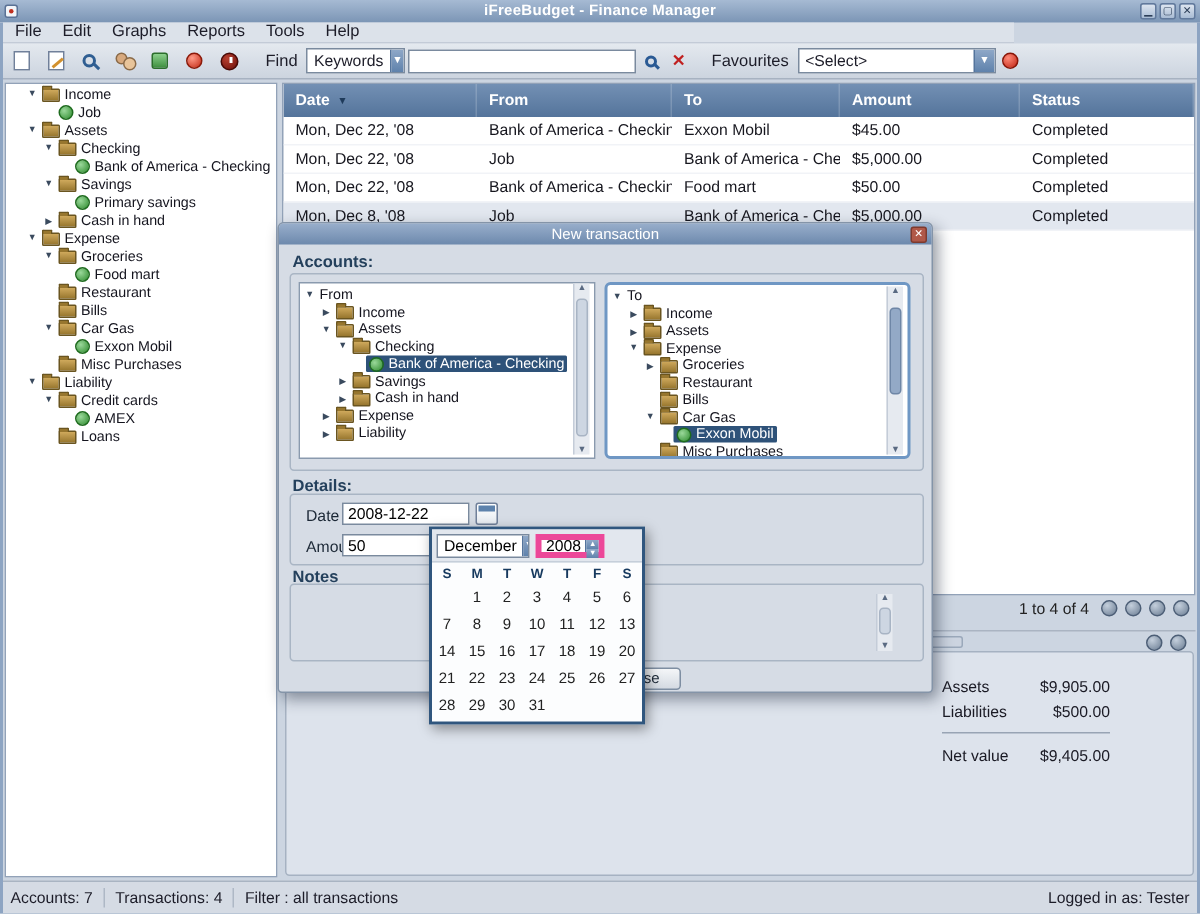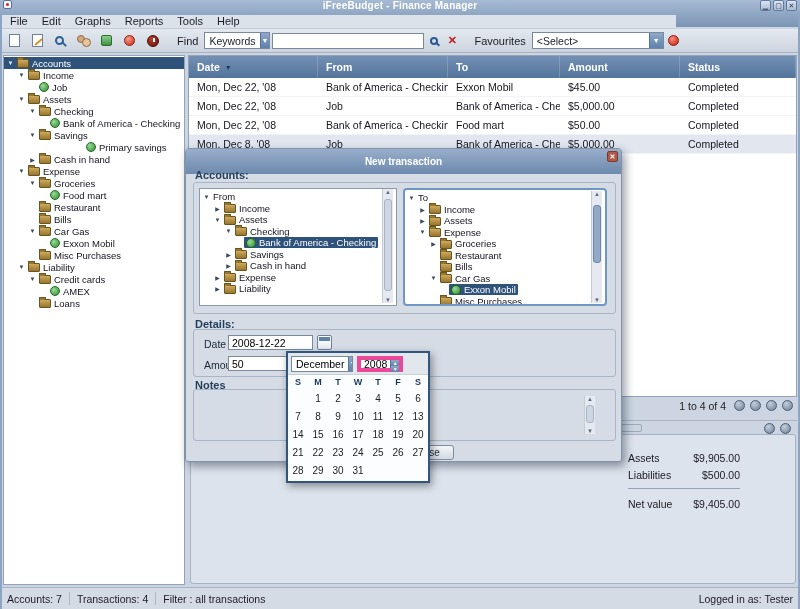--- a/index.html
+++ b/index.html
@@ -1,20 +1,20 @@
 <!DOCTYPE html>
 <html><head>
 <meta charset="utf-8">
 <style>
   *{box-sizing:border-box;margin:0;padding:0}
   body{margin:0;background:#8fa3bd;font-family:"Liberation Sans",sans-serif}
   #screen{position:relative;width:800px;height:609px;overflow:hidden;background:#ccd5e1;font-family:"Liberation Sans",sans-serif}
 
   
-  .titlebar{position:absolute;left:0;top:0;width:800px;height:27px;background:linear-gradient(#a6bad3,#7b95b5);display:flex;align-items:flex-start;padding:0 3px}
+  .titlebar{position:absolute;left:0;top:0;width:800px;height:15px;background:linear-gradient(#a6bad3,#7b95b5);display:flex;align-items:center;padding:0 3px}
   .app-icon{width:9px;height:9px;background:#f2f5f9;border:1px solid #5a7296;border-radius:2px;position:relative}
   .app-icon::after{content:"";position:absolute;left:2px;top:2px;width:3px;height:3px;background:#c03020;border-radius:50%}
   .title-text{position:absolute;left:0;right:0;text-align:center;color:#fff;font-size:10px;font-weight:bold;letter-spacing:.2px}
   .win-controls{margin-left:auto;display:flex;gap:2px;z-index:2}
   .wbtn{width:11px;height:11px;border-radius:2px;background:linear-gradient(#dde5f0,#a9bcd4);border:1px solid #61799c;color:#2c3e58;font-size:7px;line-height:9px;text-align:center}
 
   
   .menubar{position:absolute;left:0;top:15px;width:676px;height:14px;background:#dce2ea;border-bottom:1px solid #c3cbd7;display:flex;align-items:center;padding-left:3px;font-size:11px;color:#1c1c28}
   .menu-item{padding:0 7px;line-height:13px}
 
@@ -84,21 +84,21 @@
   .sum-row.bold{font-weight:normal}
   .sum-sep{border-top:1px solid #98a4b4;margin:5px 0 6px}
 
   
   .statusbar{position:absolute;left:0;top:587px;width:800px;height:22px;background:#d5dbe4;border-top:1px solid #a9b4c2;display:flex;align-items:center;font-size:10.5px;color:#1c1c28;padding:0 7px}
   .sb-sep{width:1px;height:13px;background:#aeb8c5;margin:0 7px}
   .sb-right{margin-left:auto}
 
   
   .dialog{position:absolute;left:185px;top:148px;width:437px;height:314px;background:#d6dce5;border:1px solid #8494a8;border-radius:4px 4px 3px 3px;box-shadow:3px 4px 10px rgba(18,28,48,.45);z-index:40}
-  .dlg-title{height:25px;background:linear-gradient(#98aecb,#6d89ad);border-radius:3px 3px 0 0;color:#fff;font-size:10px;font-weight:bold;display:flex;align-items:center;justify-content:center;position:relative}
+  .dlg-title{height:14px;background:linear-gradient(#98aecb,#6d89ad);border-radius:3px 3px 0 0;color:#fff;font-size:10px;font-weight:normal;display:flex;align-items:center;justify-content:center;position:relative}
   .dlg-close{position:absolute;right:3px;top:2px;width:11px;height:11px;background:#b05848;border:1px solid #7e3a2e;border-radius:2px;color:#fff;font-size:7px;line-height:10px;text-align:center}
   .dlg-lbl{position:absolute;font-size:11px;font-weight:bold;color:#24405c}
   .lbl-accounts{left:9px;top:20px}
   .lbl-details{left:9px;top:169px}
   .lbl-notes{left:9px;top:230px}
   .gb{position:absolute;border:1px solid #a9b5c4;border-radius:3px}
   .box-accounts{left:7px;top:33px;width:423px;height:132px}
   .box-details{left:7px;top:180px;width:423px;height:48px}
   .box-notes{left:7px;top:240px;width:423px;height:52px}
   .dlg-tree{position:absolute;background:#fff;overflow:hidden;padding-top:2px}
@@ -198,27 +198,20 @@
     <span class="combo cmb-fav">
       <span class="combo-text">&lt;Select&gt;</span>
       <span class="combo-btn">▼</span>
     </span>
     <span class="tb-mini">
         <span class="mini-dot"></span>
       </span>
   </div>
 
   <div class="tree-panel" id="main-tree">
-      <div class="tree-row sel-row" style="padding-left: 2px;">
-        <span class="expander">▼</span>
-        <span class="tree-inner">
-          <span class="ticon ic-folder"></span>
-          <span class="tlabel">Accounts</span>
-        </span>
-      </div>
       <div class="tree-row" style="padding-left: 13px;">
         <span class="expander">▼</span>
         <span class="tree-inner">
           <span class="ticon ic-folder"></span>
           <span class="tlabel">Income</span>
         </span>
       </div>
       <div class="tree-row" style="padding-left: 24px;">
         <span class="expander"></span>
         <span class="tree-inner">
@@ -247,21 +240,21 @@
           <span class="tlabel">Bank of America - Checking</span>
         </span>
       </div>
       <div class="tree-row" style="padding-left: 24px;">
         <span class="expander">▼</span>
         <span class="tree-inner">
           <span class="ticon ic-folder"></span>
           <span class="tlabel">Savings</span>
         </span>
       </div>
-      <div class="tree-row" style="padding-left: 35px; margin-left: 36px;">
+      <div class="tree-row" style="padding-left: 35px;">
         <span class="expander"></span>
         <span class="tree-inner">
           <span class="ticon ic-account"></span>
           <span class="tlabel">Primary savings</span>
         </span>
       </div>
       <div class="tree-row" style="padding-left: 24px;">
         <span class="expander">▶</span>
         <span class="tree-inner">
           <span class="ticon ic-folder"></span>

